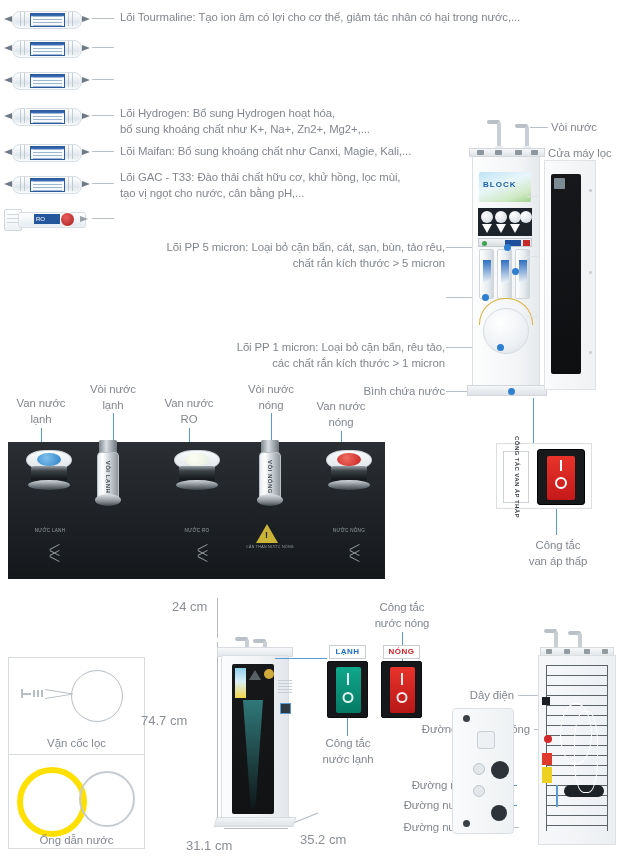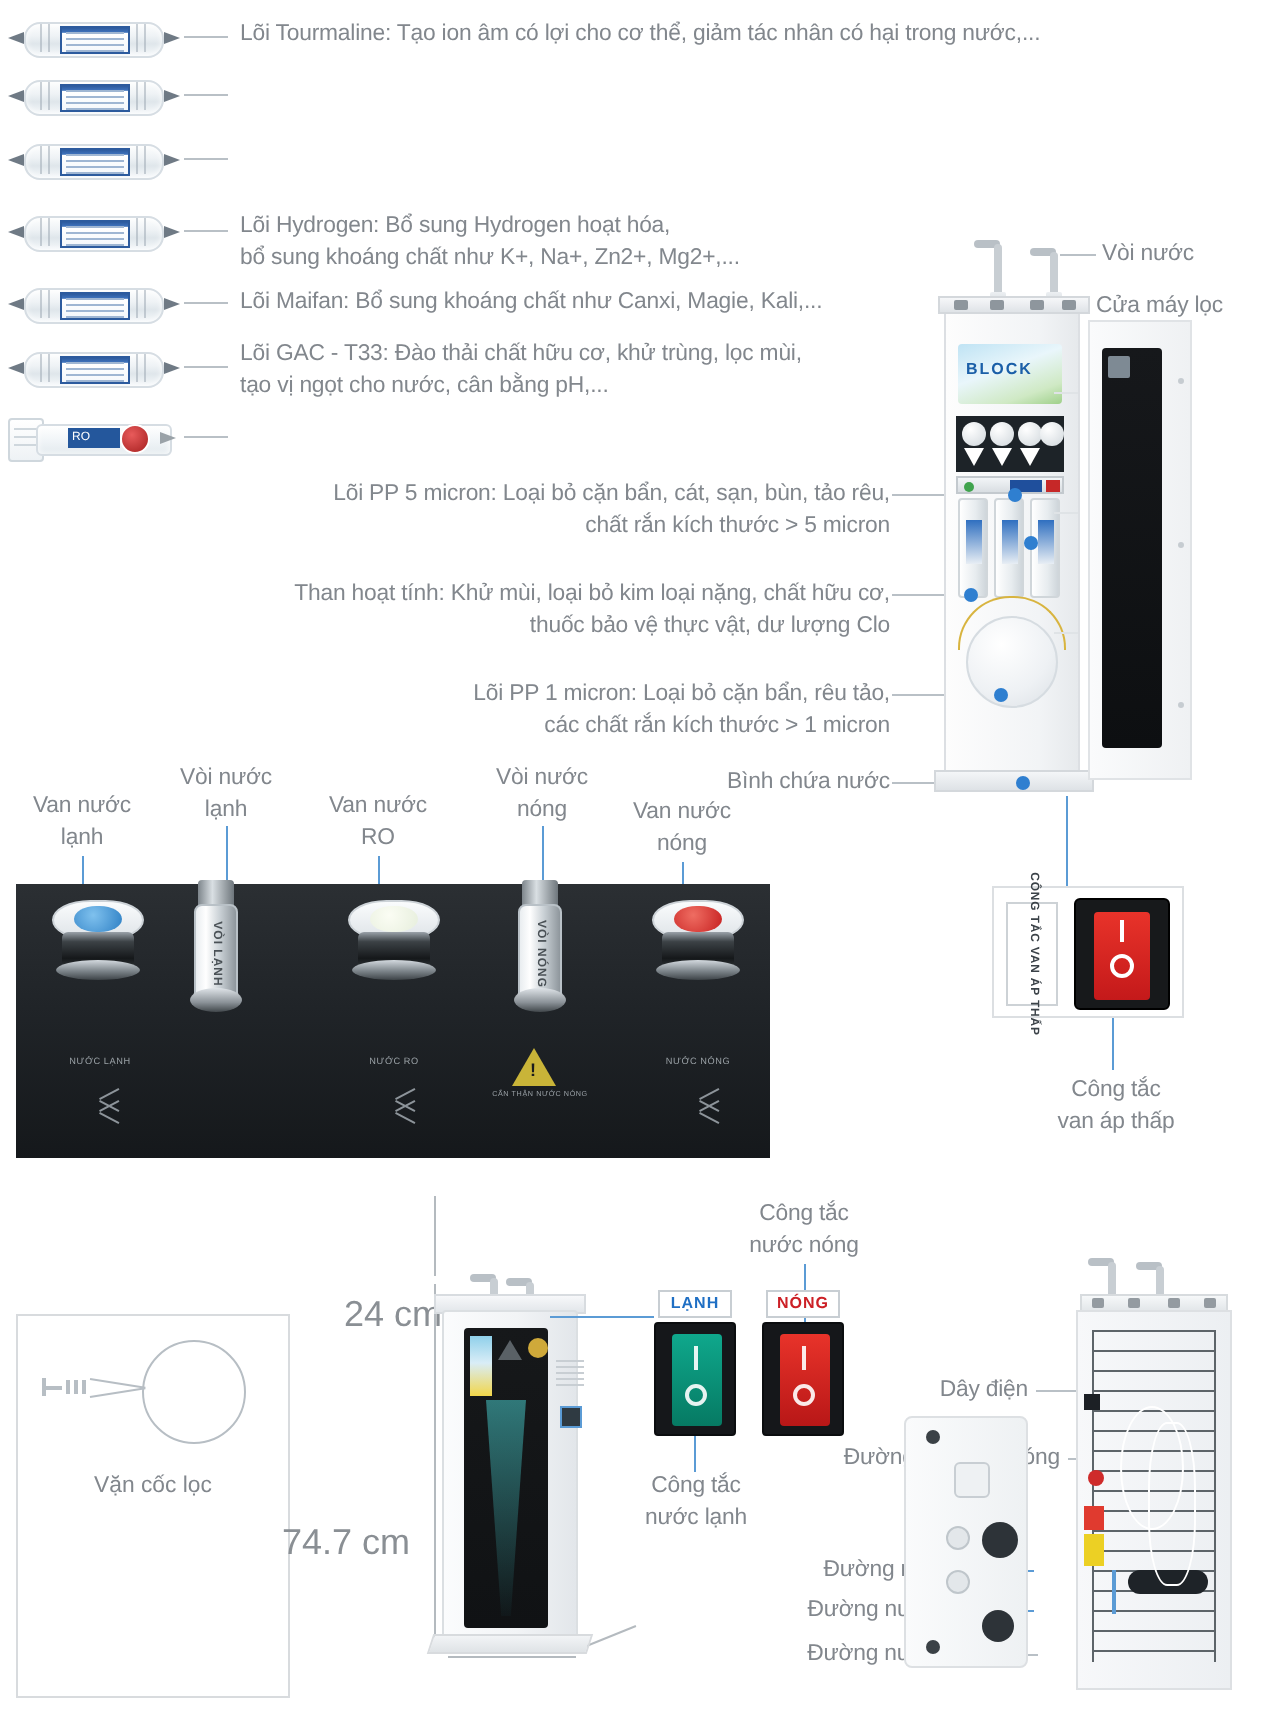--- a/index.html
+++ b/index.html
@@ -505,23 +505,22 @@
     width: 80px; height: 10px;
     background: linear-gradient(180deg,#f2f4f6,#dfe3e6);
     border: 1px solid #d8dbde; box-sizing: border-box;
     transform: skewX(-18deg);
   }
   .dimline { position: absolute; background: #b4babf; }
   .dimline.v { width: 1px; }
   .dimline.h { height: 1px; }
   .dimtxt {
     position: absolute;
-    font-size: 18px; color: #8a8f94;
+    font-size: 13px; color: #8a8f94;
     white-space: nowrap;
-    margin-top: 48px;
   }
 
   
   .rkwrap { position: absolute; width: 41px; height: 73px; }
   .rkwrap .tagbox {
     position: absolute; left: 2px; top: 0;
     width: 37px; height: 14px;
     background: #ffffff; border: 1px solid #c8ced3;
     box-sizing: border-box;
     font-size: 8px; font-weight: bold;
@@ -713,27 +712,25 @@
   <div class="grayline h" style="left:92px; top:79px; width:22px;"></div>
   <div class="grayline h" style="left:92px; top:115px; width:22px;"></div>
   <div class="grayline h" style="left:92px; top:151px; width:22px;"></div>
   <div class="grayline h" style="left:92px; top:183px; width:22px;"></div>
   <div class="grayline h" style="left:92px; top:218px; width:22px;"></div>
 
   <div class="txt" style="left:120px; top:10px;  width:515px;">Lõi Tourmaline: Tạo ion âm có lợi cho cơ thể, giảm tác nhân có hại trong nước,...</div>
   <div class="txt" style="left:120px; top:106px; width:420px;">Lõi Hydrogen: Bổ sung Hydrogen hoạt hóa,
 bổ sung khoáng chất như K+, Na+, Zn2+, Mg2+,...</div>
   <div class="txt" style="left:120px; top:144px; width:420px;">Lõi Maifan: Bổ sung khoáng chất như Canxi, Magie, Kali,...</div>
-  <div class="txt" style="left:120px; top:170px; width:420px;">Lõi GAC - T33: Đào thải chất hữu cơ, khử trùng, lọc mùi,
+  <div class="txt" style="left:120px; top:170px; width:420px;">Lõi GAC - T33: Đào thải chất hữu cơ, khử hồng, lọc mùi,
 tạo vị ngọt cho nước, cân bằng pH,...</div>
 
   <div class="txt right" style="left:120px; top:240px; width:325px;">Lõi PP 5 micron: Loại bỏ cặn bẩn, cát, sạn, bùn, tảo rêu,
 chất rắn kích thước &gt; 5 micron</div>
-  <div class="txt right" style="left:115px; top:290px; width:330px;">Than hoạt tính: Khử mùi, loại bỏ kim loại nặng, chất hữu cơ,
-thuốc bảo vệ thực vật, dư lượng Clo</div>
   <div class="txt right" style="left:150px; top:340px; width:295px;">Lõi PP 1 micron: Loại bỏ cặn bẩn, rêu tảo,
 các chất rắn kích thước &gt; 1 micron</div>
   <div class="txt right" style="left:330px; top:384px; width:115px;">Bình chứa nước</div>
 
   <div class="grayline h" style="left:446px; top:247px; width:38px;"></div>
   <div class="grayline h" style="left:446px; top:297px; width:38px;"></div>
   <div class="grayline h" style="left:446px; top:347px; width:38px;"></div>
   <div class="grayline h" style="left:446px; top:391px; width:38px;"></div>
 
   <div class="faucet-head" style="left:487px; top:120px;"></div>
@@ -906,20 +903,25 @@
       <div class="wrench-handle">
         <i style="left:0;  top:4px;  width:10px; height:1.6px;"></i>
         <i style="left:0;  top:0;    width:1.6px; height:9px;"></i>
         <i style="left:12px; top:1px; width:1.6px; height:7px;"></i>
         <i style="left:16px; top:1px; width:1.6px; height:7px;"></i>
         <i style="left:20px; top:1px; width:1.6px; height:7px;"></i>
         <i style="left:24px; top:0;  width:28px; height:1.2px; transform:rotate(9deg); transform-origin:left center;"></i>
         <i style="left:24px; top:9px; width:28px; height:1.2px; transform:rotate(-9deg); transform-origin:left center;"></i>
       </div>
       <div class="cap">Vặn cốc lọc</div>
+    </div>
+    <div class="cell">
+      <div class="hose-yellow"></div>
+      <div class="hose-white"></div>
+      <div class="cap">Ống dẫn nước</div>
     </div>
   </div>
 
   <div class="dimtxt" style="left:172px; top:599px;">24 cm</div>
   <div class="dimline v" style="left:217px; top:598px; height:40px;"></div>
   <div class="dimtxt" style="left:141px; top:713px;">74.7 cm</div>
   <div class="dimline v" style="left:217px; top:642px; height:178px;"></div>
   <div class="dimtxt" style="left:186px; top:838px;">31.1 cm</div>
   <div class="dimline h" style="left:224px; top:828px; width:64px;"></div>
   <div class="dimtxt" style="left:300px; top:832px;">35.2 cm</div>

